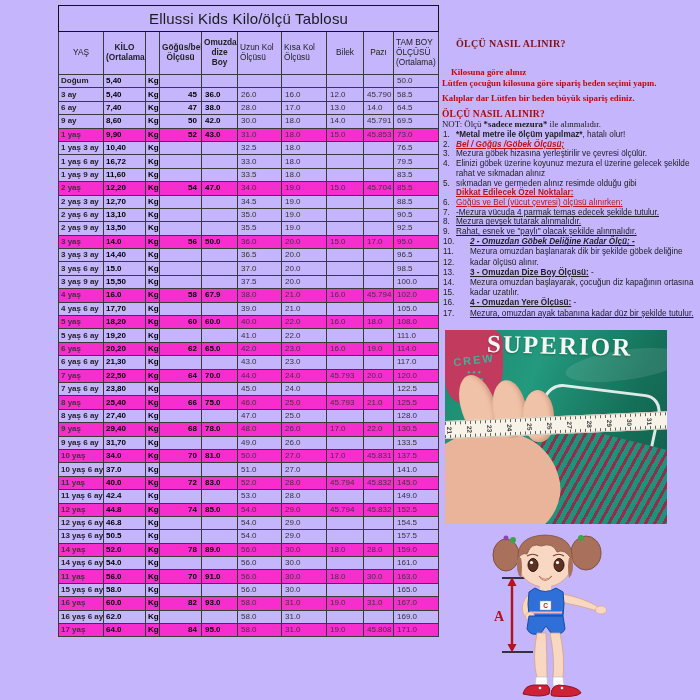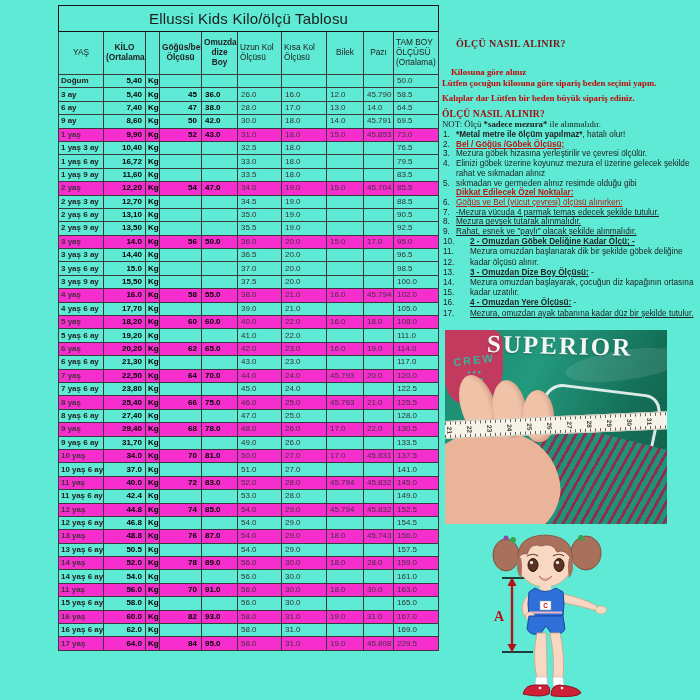--- a/index.html
+++ b/index.html
@@ -1,31 +1,31 @@
 <!DOCTYPE html>
 <html><head>
 <meta charset="utf-8">
 <style>
   html,body{margin:0;padding:0;background:#fff;}
-  .sheet{position:relative;width:700px;height:700px;background:#5eead4;overflow:hidden;
+  .sheet{position:relative;width:700px;height:700px;background:#c4b5fd;overflow:hidden;
          font-family:"Liberation Sans",sans-serif;}
 
   
   table.size-table{position:absolute;left:58px;top:5px;width:380px;border-collapse:collapse;
     table-layout:fixed;font-family:"Liberation Sans",sans-serif;}
   table.size-table td{border:1px solid #3a3a3a;padding:0 2px;overflow:hidden;white-space:nowrap;}
   tr.t-title td{border:1.6px solid #111;height:25px;text-align:center;font-size:15px;color:#1c1c1c;
     letter-spacing:.2px;}
   tr.t-head td{height:42px;font-size:8.3px;line-height:1.2;text-align:center;color:#222;
     white-space:normal;vertical-align:middle;}
   tr.t-head td.hb{font-weight:bold;}
   tr.t-head td.hl-left{text-align:left;}
   tr.t-row td{height:12.4px;font-size:8px;line-height:12px;color:#333;}
   tr.t-row td.c-age{color:#222;font-weight:bold;}
-  tr.t-row td.c-kilo{text-align:right;font-weight:bold;color:#000;padding-right:3px;}
+  tr.t-row td.c-kilo{text-align:left;font-weight:bold;color:#000;padding-right:3px;}
   tr.t-row td.c-unit{font-weight:bold;color:#000;margin-left:26px;}
   tr.t-row td.c-gogus{text-align:right;font-weight:bold;color:#000;padding-right:4px;}
   tr.t-row td.c-omuz{font-weight:bold;color:#000;padding-left:3px;}
   tr.t-row td.c-v{padding-left:3px;}
   tr.t-row.hl td{background:#f52ecd;}
   tr.t-row.hl td.c-age, tr.t-row.hl td.c-v{color:#46303f;}
 
   
   .panel-title{position:absolute;left:456px;top:38px;font-family:"Liberation Serif",serif;
     font-weight:bold;font-size:10px;color:#7c1418;letter-spacing:.3px;}
@@ -39,21 +39,21 @@
   .intro .note b{font-weight:bold;}
 
   .steps{position:absolute;left:443px;top:130px;width:257px;}
   .step{display:flex;font-size:8.2px;line-height:9.7px;color:#222;font-family:"Liberation Sans",sans-serif;}
   .step .num{flex:none;width:13px;}
   .step.g{margin-top:.5px;}
   .step.g .num{width:27px;}
   .step .body{flex:1;}
   .sr{color:#c01313;}
   .sb{font-weight:bold;}
-  .si{margin-top:28px;}
+  .si{font-style:italic;margin-top:28px;}
   .su{text-decoration:underline;}
 
   
   .photo{position:absolute;left:445px;top:330px;width:222px;height:194px;overflow:hidden;
     background:linear-gradient(115deg,#1b8a6e 0%,#23997d 35%,#157059 70%,#0f5d4a 100%);}
   .photo .fold{position:absolute;background:rgba(255,255,255,.10);border-radius:50%;}
   .photo .superior{position:absolute;left:42px;top:2px;font-family:"Liberation Serif",serif;
     font-weight:bold;font-size:25px;color:#f4f7f4;letter-spacing:2px;transform:rotate(1.5deg);
     text-shadow:0 1px 2px rgba(0,0,0,.25);white-space:nowrap;}
   .photo .emblem{position:absolute;left:0;top:0;width:58px;height:74px;background:#c23a5e;
@@ -314,21 +314,21 @@
           <td class="c-v">20.0</td>
           <td class="c-v"></td>
           <td class="c-v"></td>
           <td class="c-v">100.0</td>
         </tr>
         <tr class="t-row hl">
           <td class="c-age">4 yaş</td>
           <td class="c-kilo">16.0</td>
           <td class="c-unit">Kg</td>
           <td class="c-gogus">58</td>
-          <td class="c-omuz">55.0</td>
+          <td class="c-omuz">67.9</td>
           <td class="c-v">38.0</td>
           <td class="c-v">21.0</td>
           <td class="c-v">16.0</td>
           <td class="c-v">45.794</td>
           <td class="c-v">102.0</td>
         </tr>
         <tr class="t-row">
           <td class="c-age">4 yaş 6 ay</td>
           <td class="c-kilo">17,70</td>
           <td class="c-unit">Kg</td>
@@ -525,32 +525,20 @@
           <td class="c-kilo">46.8</td>
           <td class="c-unit">Kg</td>
           <td class="c-gogus"></td>
           <td class="c-omuz"></td>
           <td class="c-v">54.0</td>
           <td class="c-v">29.0</td>
           <td class="c-v"></td>
           <td class="c-v"></td>
           <td class="c-v">154.5</td>
         </tr>
-        <tr class="t-row hl">
-          <td class="c-age">13 yaş</td>
-          <td class="c-kilo">48.8</td>
-          <td class="c-unit">Kg</td>
-          <td class="c-gogus">76</td>
-          <td class="c-omuz">87.0</td>
-          <td class="c-v">54.0</td>
-          <td class="c-v">29.0</td>
-          <td class="c-v">18.0</td>
-          <td class="c-v">45.743</td>
-          <td class="c-v">156.0</td>
-        </tr>
         <tr class="t-row">
           <td class="c-age">13 yaş 6 ay</td>
           <td class="c-kilo">50.5</td>
           <td class="c-unit">Kg</td>
           <td class="c-gogus"></td>
           <td class="c-omuz"></td>
           <td class="c-v">54.0</td>
           <td class="c-v">29.0</td>
           <td class="c-v"></td>
           <td class="c-v"></td>
@@ -631,21 +619,21 @@
         <tr class="t-row hl">
           <td class="c-age">17 yaş</td>
           <td class="c-kilo">64.0</td>
           <td class="c-unit">Kg</td>
           <td class="c-gogus">84</td>
           <td class="c-omuz">95.0</td>
           <td class="c-v">58.0</td>
           <td class="c-v">31.0</td>
           <td class="c-v">19.0</td>
           <td class="c-v">45.808</td>
-          <td class="c-v">229.5</td>
+          <td class="c-v">171.0</td>
         </tr>
       </tbody>
   </table>
 
   <div class="panel-title">ÖLÇÜ NASIL ALINIR?</div>
 
   <div class="intro">
     <div class="r i1">Kilosuna göre alınız</div>
     <div class="r">Lütfen çocuğun kilosuna göre sipariş beden seçimi yapın.</div>
     <div class="gap"></div>

